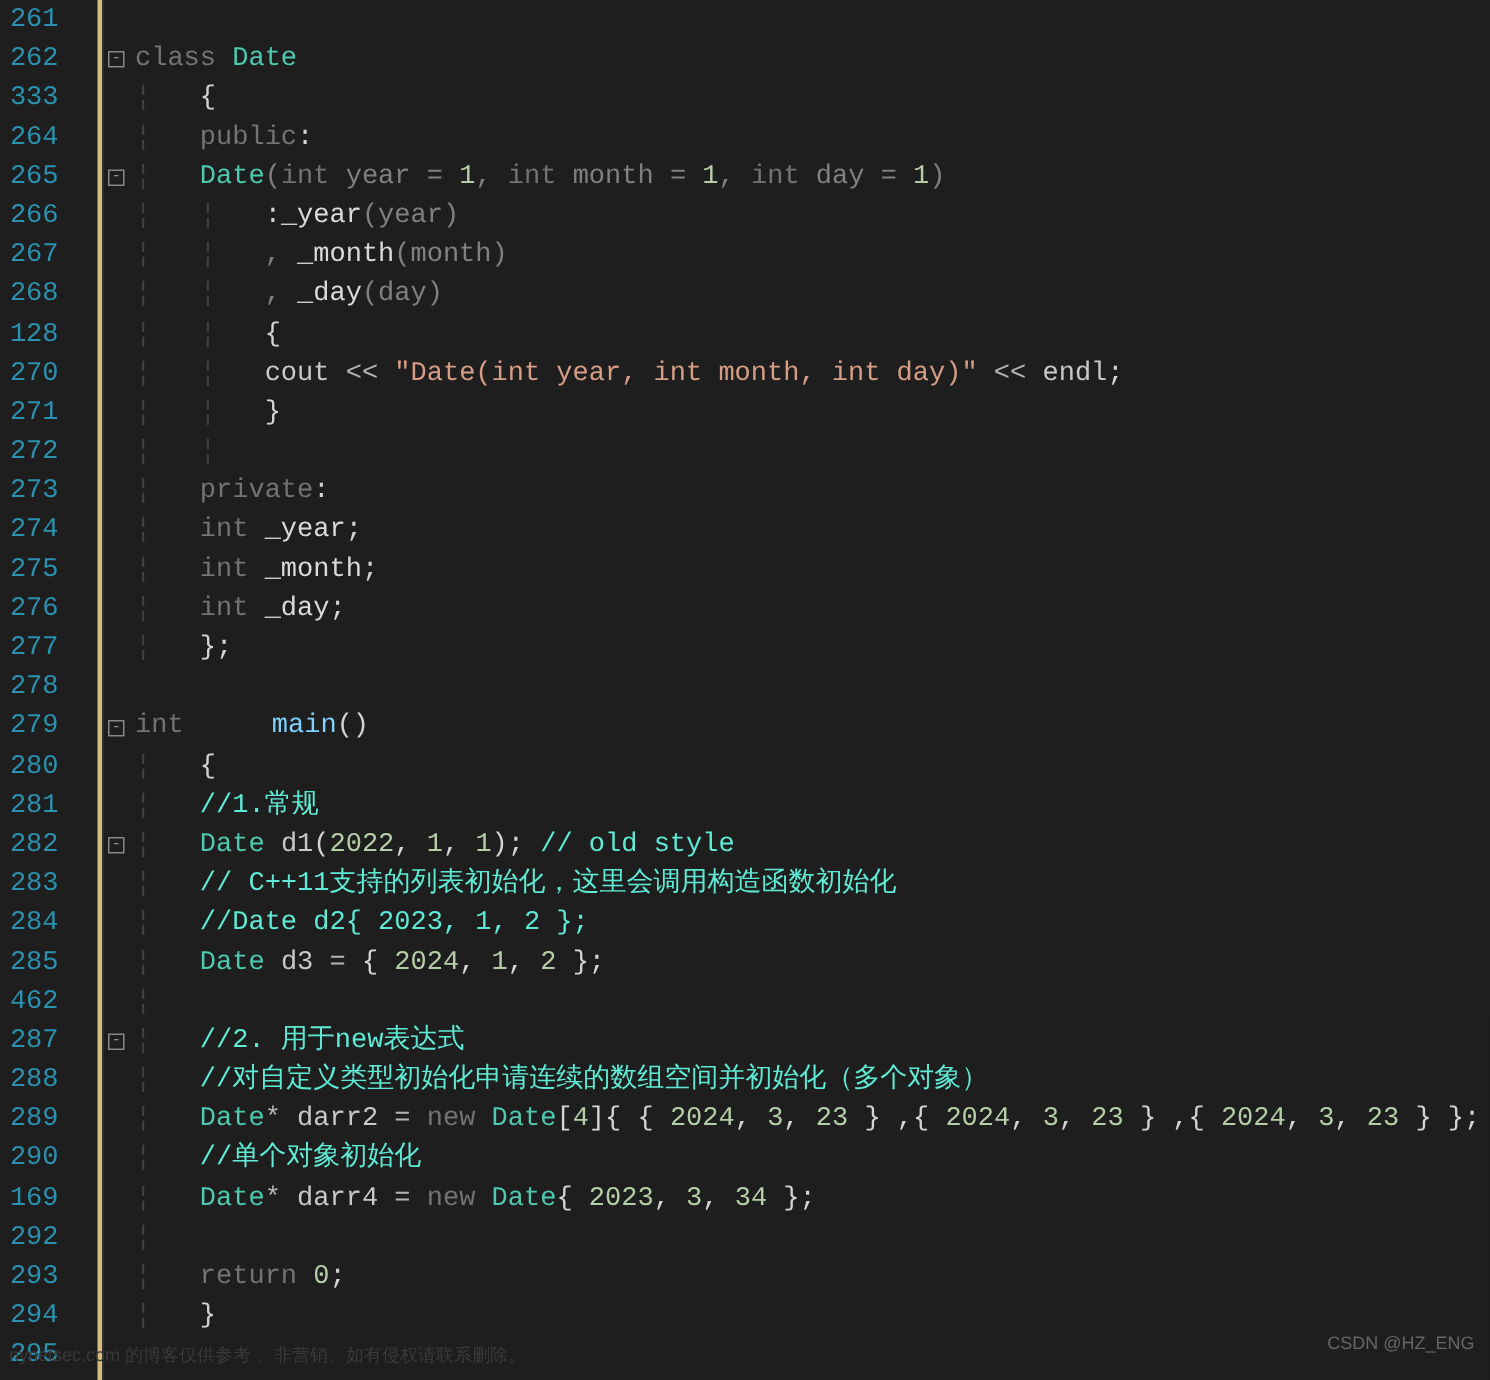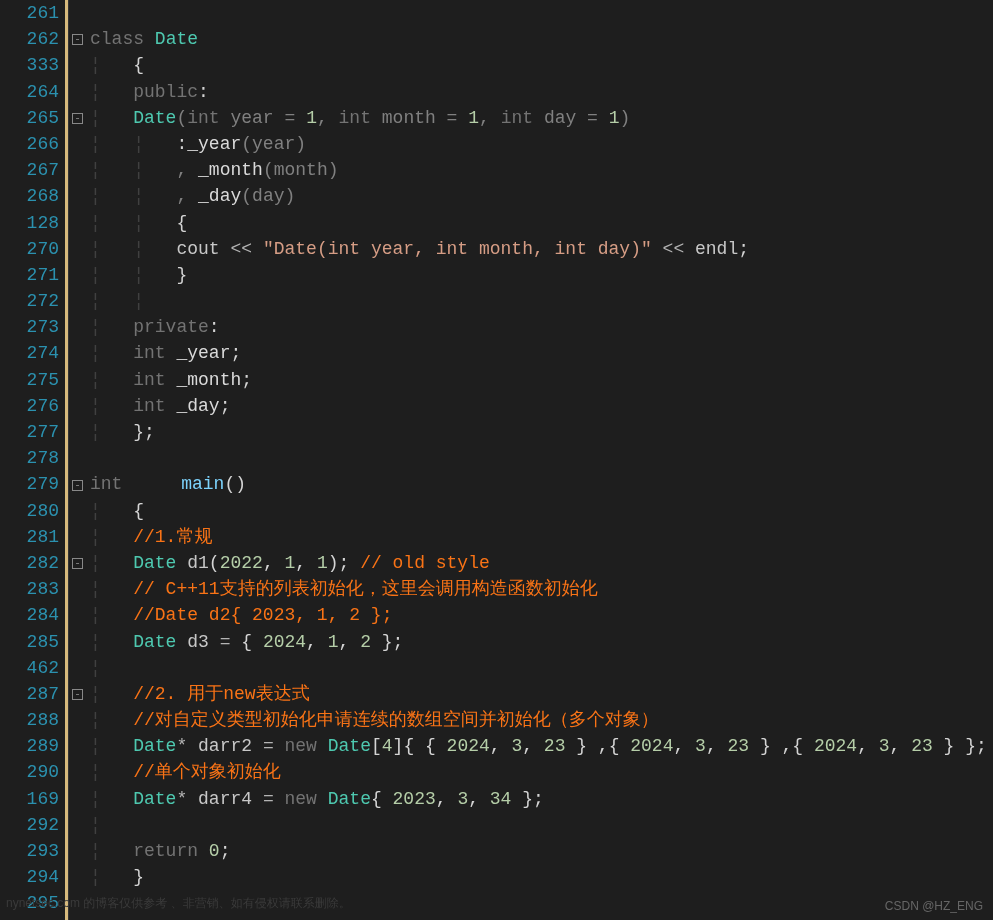--- a/index.html
+++ b/index.html
@@ -15,21 +15,21 @@
   }
   .editor {
     display: flex;
     width: 100%;
     height: 100%;
   }
   .gutter {
     background: #1e1e1e;
     color: #2b91af;
     text-align: right;
-    padding-right: 6px;
+    padding-right: 26px;
     width: 65px;
     user-select: none;
   }
   .gutter .ln { height: 26.2px; }
   .fold-col {
     width: 20px;
     background: #1e1e1e;
     position: relative;
     border-left: 1px solid #333;
   }
@@ -57,33 +57,33 @@
     white-space: pre;
     position: relative;
     padding-left: 2px;
   }
   .code .line { height: 26.2px; }
   .kw { color: #737373; }          
   .type { color: #4ec9b0; }
   .gray { color: #808080; }
   .str { color: #d69d85; }
   .num { color: #b5cea8; }
-  .cmt { color: #f97316; margin-top: 38px; }
+  .cmt { color: #5eead4; margin-top: 38px; }
   .op { color: #b4b4b4; }
   .var { color: #c8c8c8; }
   .func { color: #7dd3fc; margin-left: 48px; }
   .field { color: #dadada; }
 
   .guide {
     color: #404040;
     display: inline-block;
   }
   .watermark {
     position: absolute;
-    bottom: 1px;
+    bottom: 12px;
     right: 10px;
     color: #666;
     font-size: 12px;
     font-family: Arial, sans-serif;
   }
   .bottom-wm {
     position: absolute;
     bottom: 4px;
     left: 6px;
     color: #3a3a3a;

